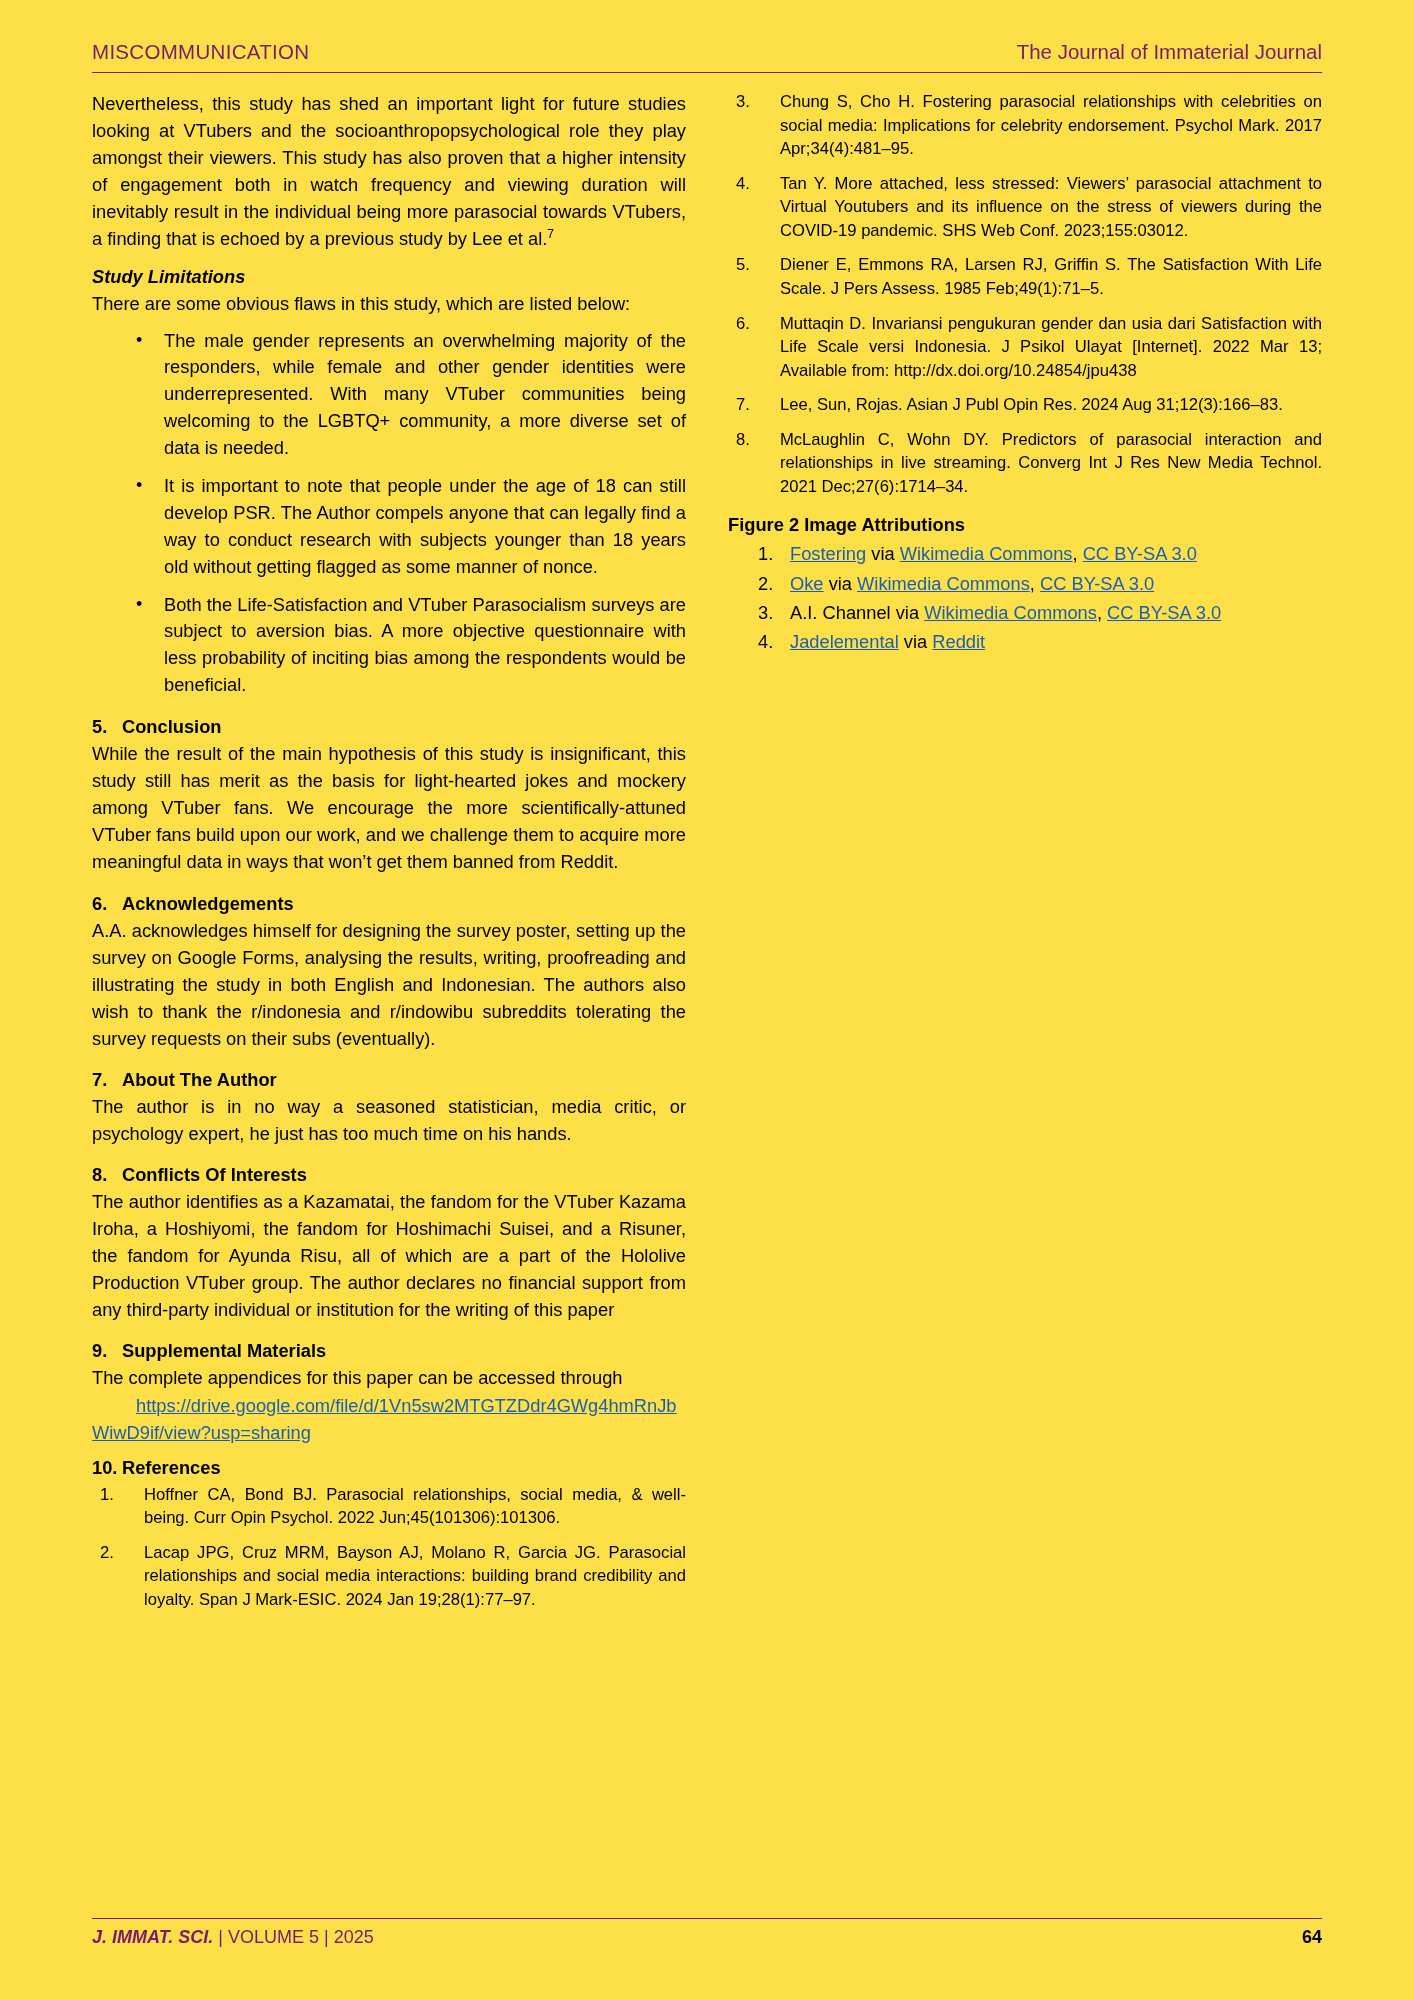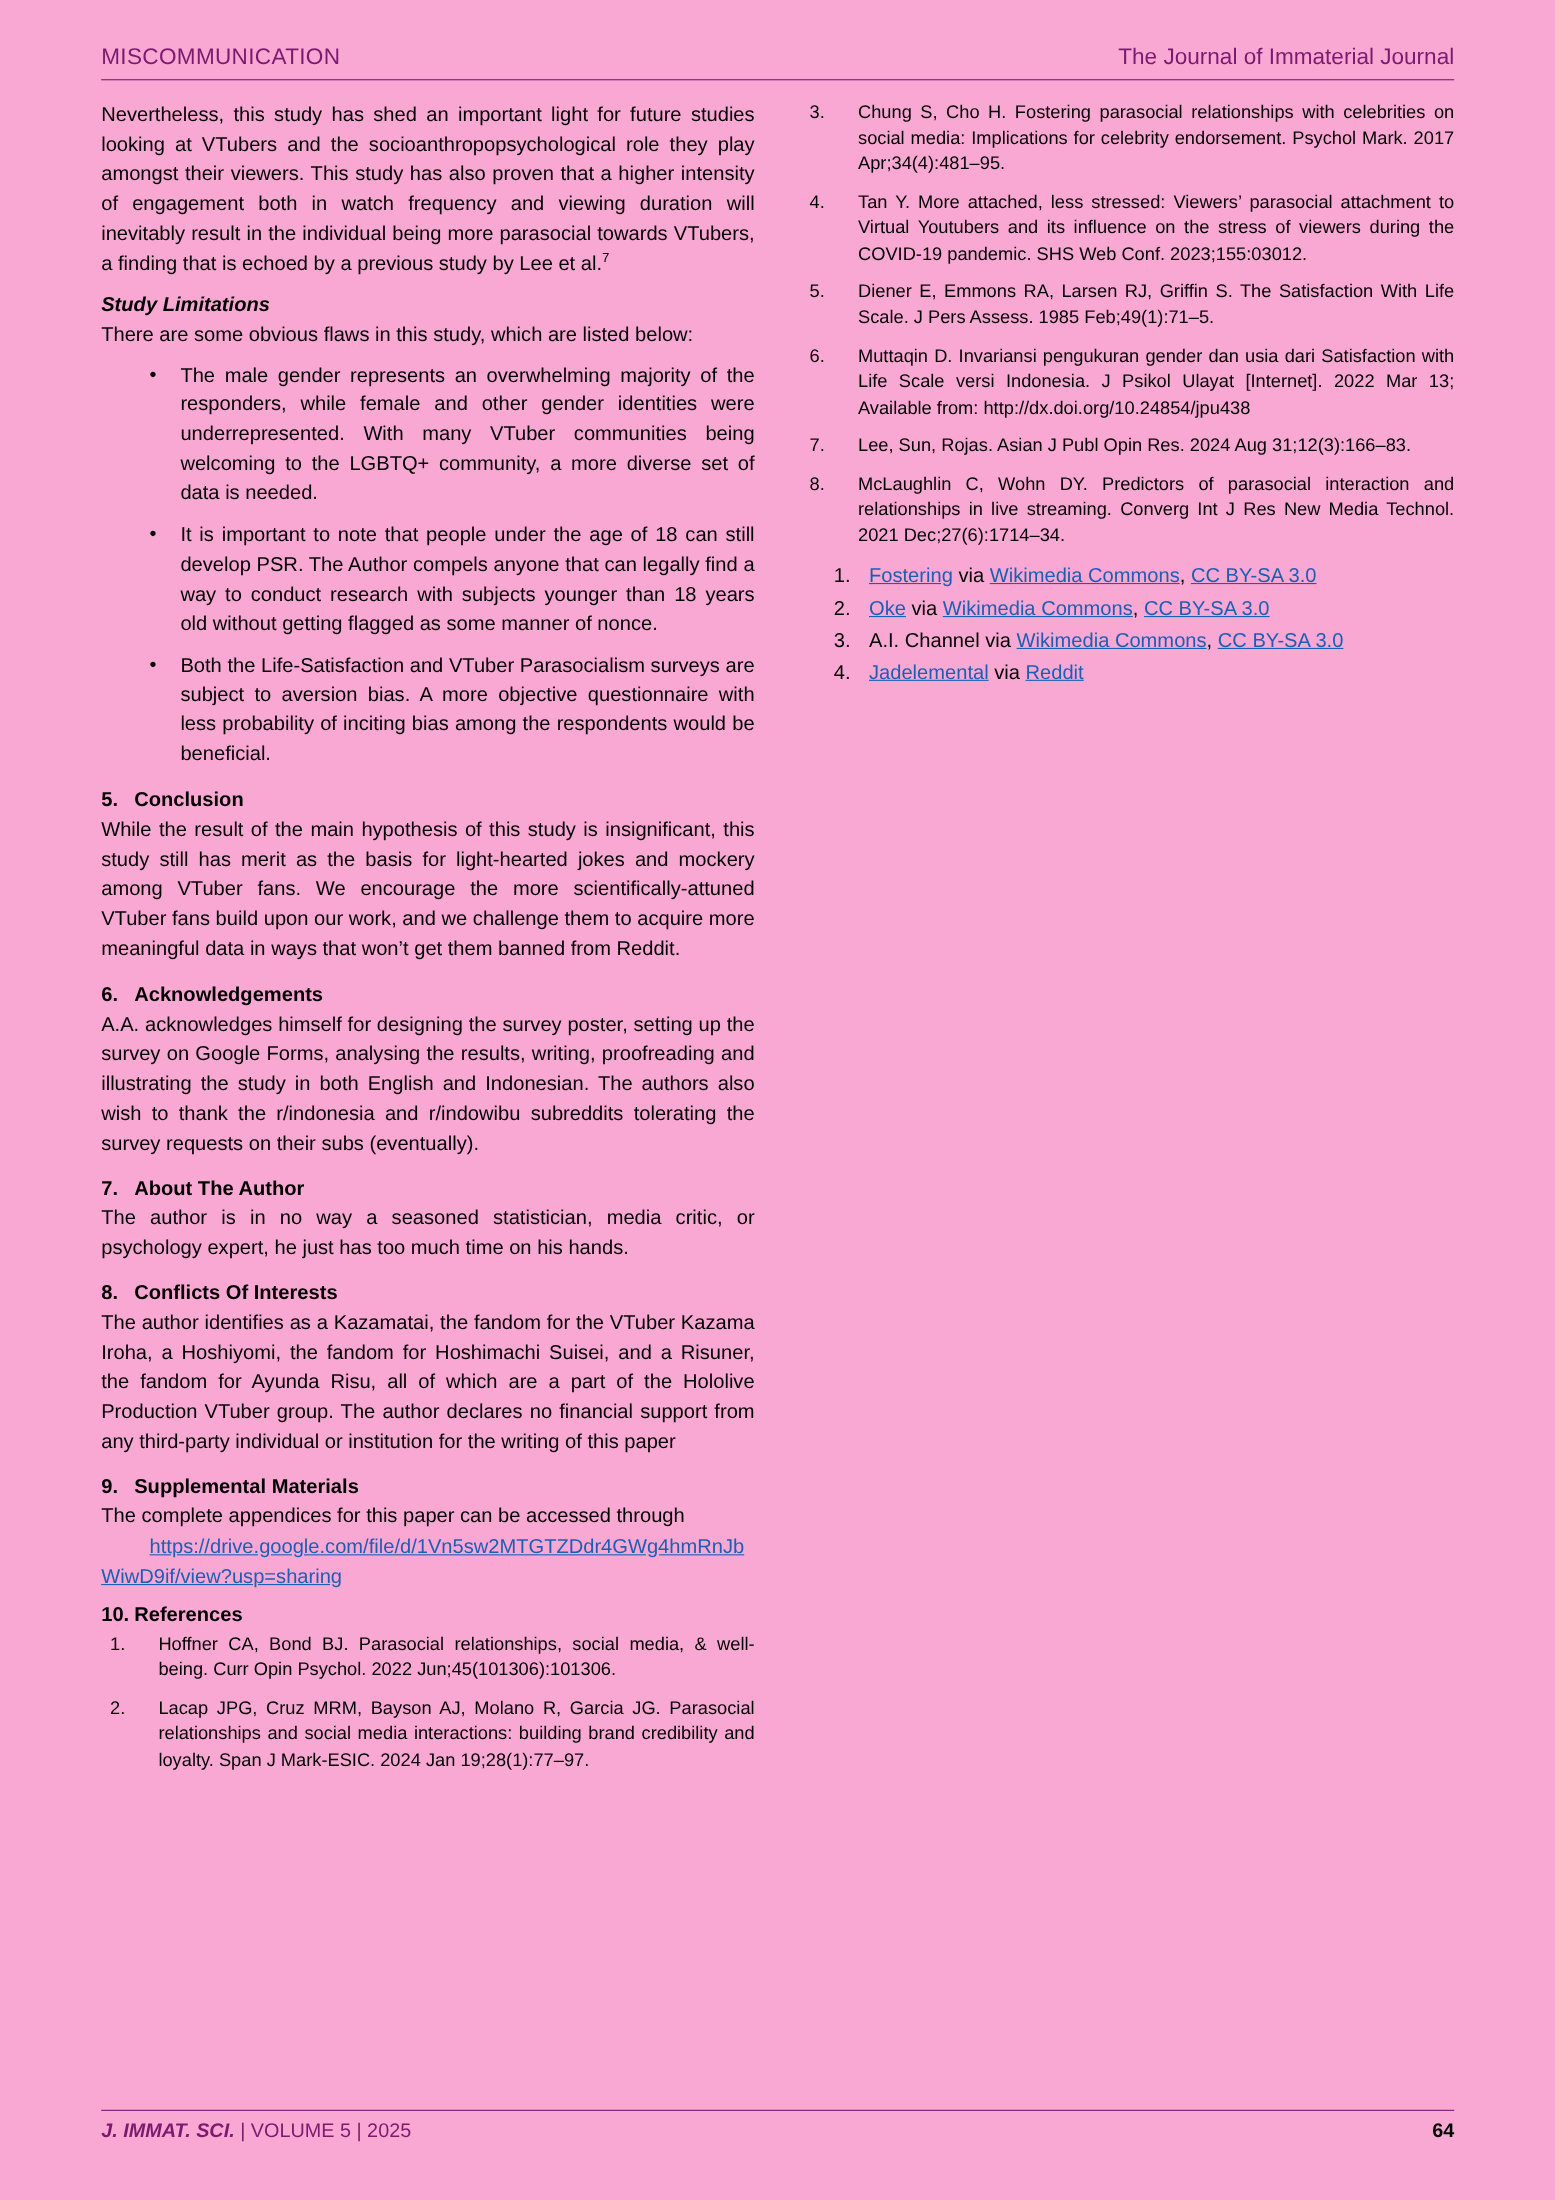--- a/index.html
+++ b/index.html
@@ -4,21 +4,21 @@
 <style>
   html, body {
     margin: 0;
     padding: 0;
     background: #ffffff;
   }
   .page {
     position: relative;
     width: 1414px;
     height: 2000px;
-    background: #f9a8d4;
+    background: #fde047;
     font-family: "Liberation Sans", sans-serif;
     color: #000000;
     box-sizing: border-box;
     padding: 0;
     overflow: hidden;
   }
   .content {
     position: absolute;
     left: 92px;
     top: 40px;
@@ -272,20 +272,21 @@
           <li>
             <span class="rn">7.</span>
             <span>Lee, Sun, Rojas. Asian J Publ Opin Res. 2024 Aug 31;12(3):166–83.</span>
           </li>
           <li>
             <span class="rn">8.</span>
             <span>McLaughlin C, Wohn DY. Predictors of parasocial interaction and relationships in live streaming. Converg Int J Res New Media Technol. 2021 Dec;27(6):1714–34.</span>
           </li>
         </ol>
 
+        <div class="attr-head">Figure 2 Image Attributions</div>
 
         <ol class="attrs">
           <li>
             <span class="an">1.</span>
             <a class="link" href="#">Fostering</a>
             <span>via</span>
             <a class="link" href="#">Wikimedia Commons</a><span>,</span>
             <a class="link" href="#">CC BY-SA 3.0</a>
           </li>
           <li>

